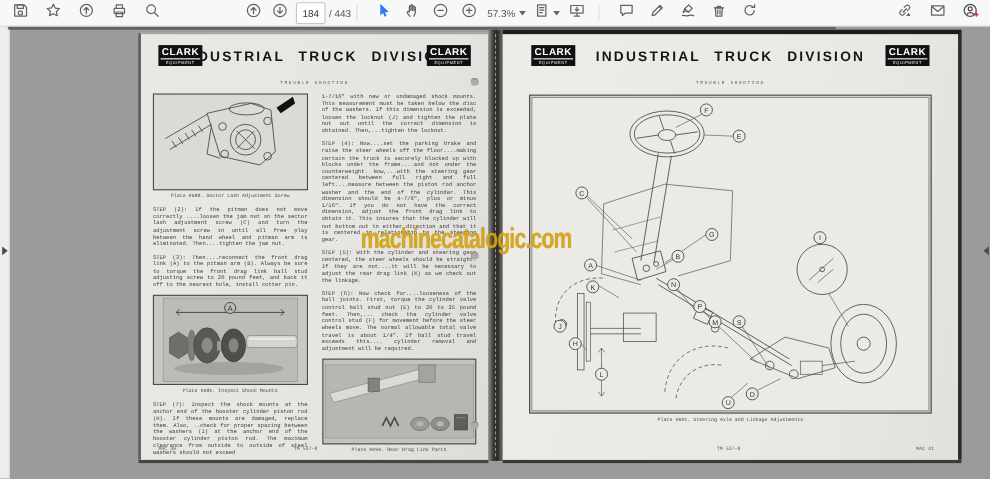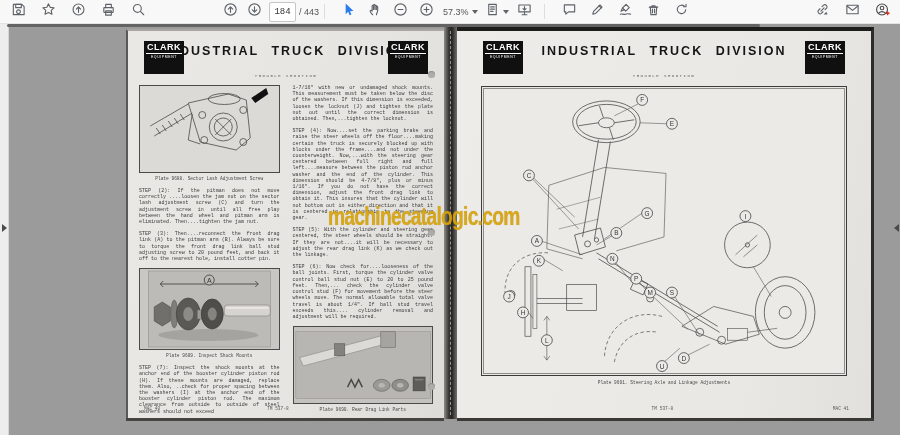--- a/index.html
+++ b/index.html
@@ -3,21 +3,21 @@
 <meta charset="utf-8">
 <style>
   * { box-sizing: border-box; margin: 0; padding: 0; }
   html,body { width:900px; height:435px; overflow:hidden; font-family:"Liberation Sans", sans-serif; background:#9b9b9b; }
 
   
   .toolbar{position:absolute;top:0;left:0;right:0;height:24px;background:#f8f8f8;border-bottom:1px solid #e3e3e3;display:flex;align-items:center;padding:0 6px;z-index:20;}
   .tbtn{width:24px;height:22px;display:flex;align-items:center;justify-content:center;border-radius:3px;cursor:pointer;flex:none;}
   .tbtn svg{width:15px;height:15px;stroke:#5f6368;stroke-width:1.2;fill:none;stroke-linecap:round;stroke-linejoin:round;}
   .tb-sep{width:1px;height:15px;background:#ddd;margin:0 5px;flex:none;}
-  .pg-input{width:27px;height:20px;border:1px solid #c6c6c6;border-radius:2px;background:#fff;font-size:9px;text-align:center;color:#333;margin:0 3px;font-family:Liberation Mono, monospace;}
+  .pg-input{width:27px;height:20px;border:1px solid #c6c6c6;border-radius:2px;background:#fff;font-size:9px;text-align:center;color:#333;margin:0 3px;}
   .tb-label{font-size:9px;color:#555;white-space:nowrap;}
   .caret{width:0;height:0;border-left:3px solid transparent;border-right:3px solid transparent;border-top:4px solid #5f6368;margin-left:3px;}
   .g-left{display:flex;align-items:center;gap:6px;}
   .g-nav{display:flex;align-items:center;margin-left:68px;}
   .g-tools{display:flex;align-items:center;margin-left:6px;gap:2px;}
   .g-annot{display:flex;align-items:center;margin-left:8px;gap:4px;}
   .g-right{display:flex;align-items:center;margin-left:auto;gap:6px;}
 
   
   .viewer{position:absolute;top:24px;left:0;right:0;bottom:0;background:#9b9b9b;}
@@ -33,21 +33,21 @@
   .spine{position:absolute;left:318px;top:0;width:13px;height:392px;background:linear-gradient(90deg,#8f8d89,#3c3a38 35%,#262422 60%,#716f6b);}
   .spine i{position:absolute;left:6px;top:4px;bottom:4px;border-left:1px dashed #97948e;}
   .page-right{left:331px;top:0;width:417px;height:391px;background:linear-gradient(100deg,#eeece8,#eae8e4 70%,#e2e0dc);border-top:4px solid #1d1d1b;border-right:3px solid #2b2b29;box-shadow:0 3px 0 #3a3936;}
 
   .hole{position:absolute;width:7px;height:7px;border-radius:50%;background:#aeaca8;box-shadow:inset 0 1px 1px #8f8d89;}
 
   
   .phead{position:relative;margin-top:10px;height:30px;}
   .ptitle{text-align:center;font-weight:bold;font-size:12.5px;letter-spacing:2px;word-spacing:7px;color:#151515;padding-top:3px;}
   .psub{text-align:center;font-size:4px;letter-spacing:1.5px;color:#5a5a5a;margin-top:3px;font-family:"Liberation Mono",monospace;}
-  .clark{position:absolute;top:0;width:40px;background:#101010;color:#fff;text-align:center;padding:2px 0 15px;}
+  .clark{position:absolute;top:0;width:40px;background:#101010;color:#fff;text-align:center;padding:2px 0 1px;}
   .clark .c1{font-size:9px;font-weight:bold;letter-spacing:.5px;line-height:9px;}
   .clark .c2{font-size:3.5px;letter-spacing:.6px;border-top:1px solid #fff;margin:1px 2px 0;padding-top:1px;line-height:4px;}
   .clark.lft{left:16px;} .clark.rgt{right:16px;}
 
   
   .cols{display:flex;gap:13px;padding:0 11px;margin-top:7px;}
   .col{flex:1;min-width:0;}
   .st{font-size:5px;line-height:6.2px;color:#3c3c3c;font-family:"Liberation Mono",monospace;text-align:justify;margin-bottom:6px;}
   .figbox{border:1px solid #4a4a48;background:#dcdad6;margin-bottom:3px;}
   .figbox svg{display:block;width:100%;height:100%;}

